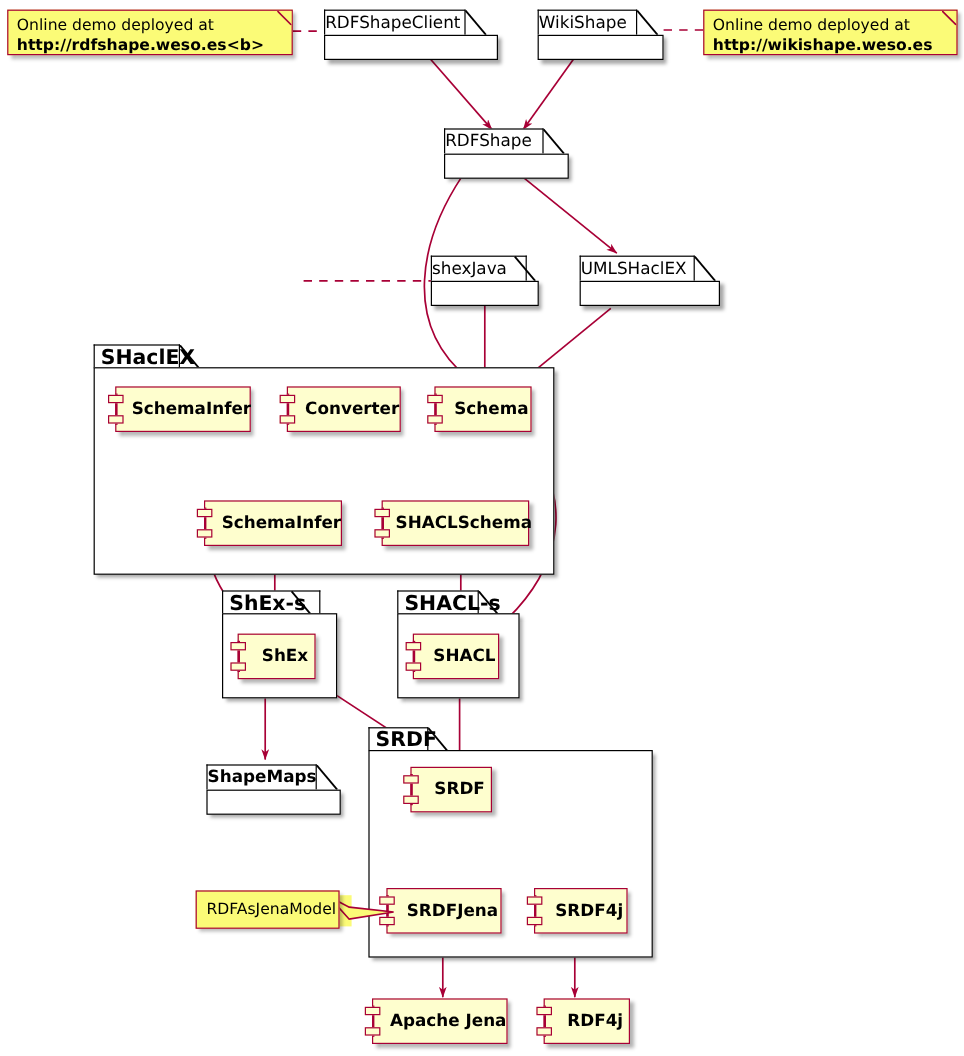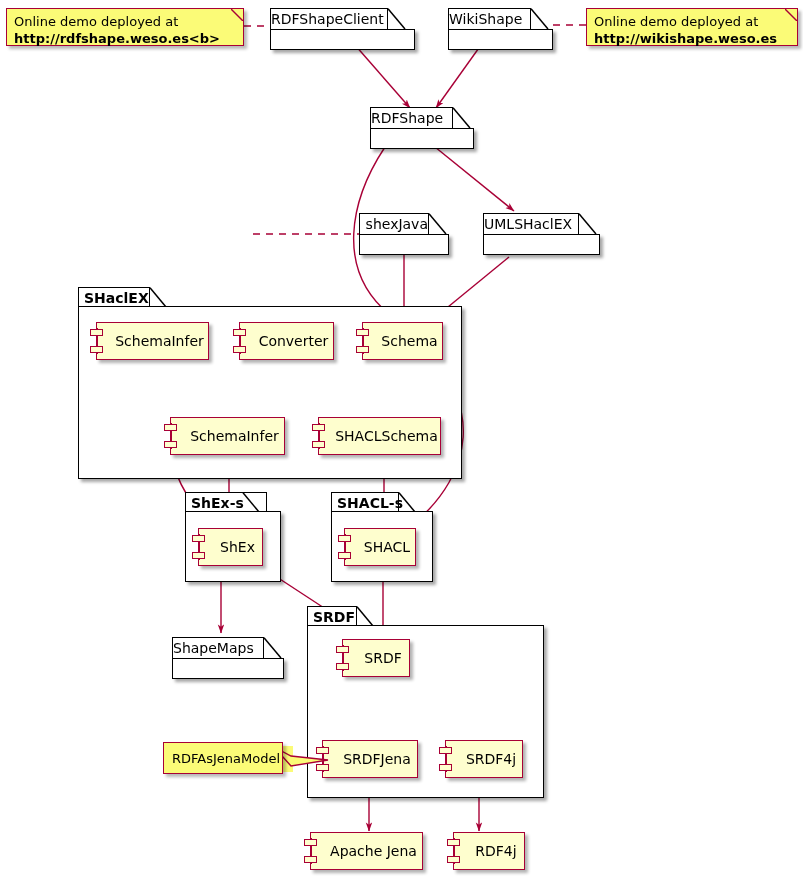--- a/index.html
+++ b/index.html
@@ -31,20 +31,21 @@
   .component {
     position: absolute;
     box-sizing: border-box;
     background: #FEFECE;
     border: 1.5px solid #A80036;
     box-shadow: 3px 3px 3px rgba(0,0,0,0.30);
     display: flex;
     align-items: center;
     justify-content: center;
     z-index: 6;
+    font-weight: bold;
   }
   .component .clabel {
     font-size: 14px;
     color: #000000;
     line-height: 1;
     padding-left: 14px;
     white-space: nowrap;
   }
   .comp-icon {
     position: absolute;
@@ -85,21 +86,21 @@
     left: 0;
     top: 0;
     height: 20px;
     box-sizing: border-box;
     background: #FFFFFF;
     border: 1.5px solid #000000;
     border-bottom: none;
     display: flex;
     align-items: center;
     padding-left: 5px;
-    font-size: 14px;
+    font-size: 17px;
     font-weight: bold;
     color: #000000;
     white-space: nowrap;
     overflow: visible;
   }
   .package .pkg-body {
     position: absolute;
     box-sizing: border-box;
     background: #FFFFFF;
     border: 1.5px solid #000000;
@@ -290,40 +291,40 @@
     <div class="pn-tab" style="width:83px;">
       <span>RDFShape</span>
     </div>
     <svg width="104" height="42" style="position:absolute;left:0;top:0;">
       <path d="M83,0.8 L100,21" stroke="#000000" stroke-width="1.5" fill="none"></path>
     </svg>
     <div class="pn-body" style="top:21px; width:104px; height:21px;"></div>
   </div>
 
   <div class="pnode" style="left:359px; top:213px; width:90px; height:42px;">
-    <div class="pn-tab" style="width:70px;justify-content:flex-end;">
+    <div class="pn-tab" style="width:80px;">
       <span>shexJava</span>
     </div>
     <svg width="90" height="42" style="position:absolute;left:0;top:0;">
       <path d="M70,0.8 L87,21" stroke="#000000" stroke-width="1.5" fill="none"></path>
     </svg>
     <div class="pn-body" style="top:21px; width:90px; height:21px;"></div>
   </div>
 
   <div class="pnode" style="left:483px; top:213px; width:117px; height:42px;">
     <div class="pn-tab" style="width:96px;">
       <span>UMLSHaclEX</span>
     </div>
     <svg width="117" height="42" style="position:absolute;left:0;top:0;">
       <path d="M96,0.8 L113,21" stroke="#000000" stroke-width="1.5" fill="none"></path>
     </svg>
     <div class="pn-body" style="top:21px; width:117px; height:21px;"></div>
   </div>
 
-  <div class="pnode" style="left:172px; top:637px; width:112px; height:42px;">
+  <div class="pnode" style="left:172px; top:637px; width:112px; height:42px;font-weight:bold;">
     <div class="pn-tab" style="width:92px;">
       <span>ShapeMaps</span>
     </div>
     <svg width="112" height="42" style="position:absolute;left:0;top:0;">
       <path d="M92,0.8 L109,21" stroke="#000000" stroke-width="1.5" fill="none"></path>
     </svg>
     <div class="pn-body" style="top:21px; width:112px; height:21px;"></div>
   </div>
 
   <div class="package" style="left:78px; top:287px; width:384px; height:192px;">

